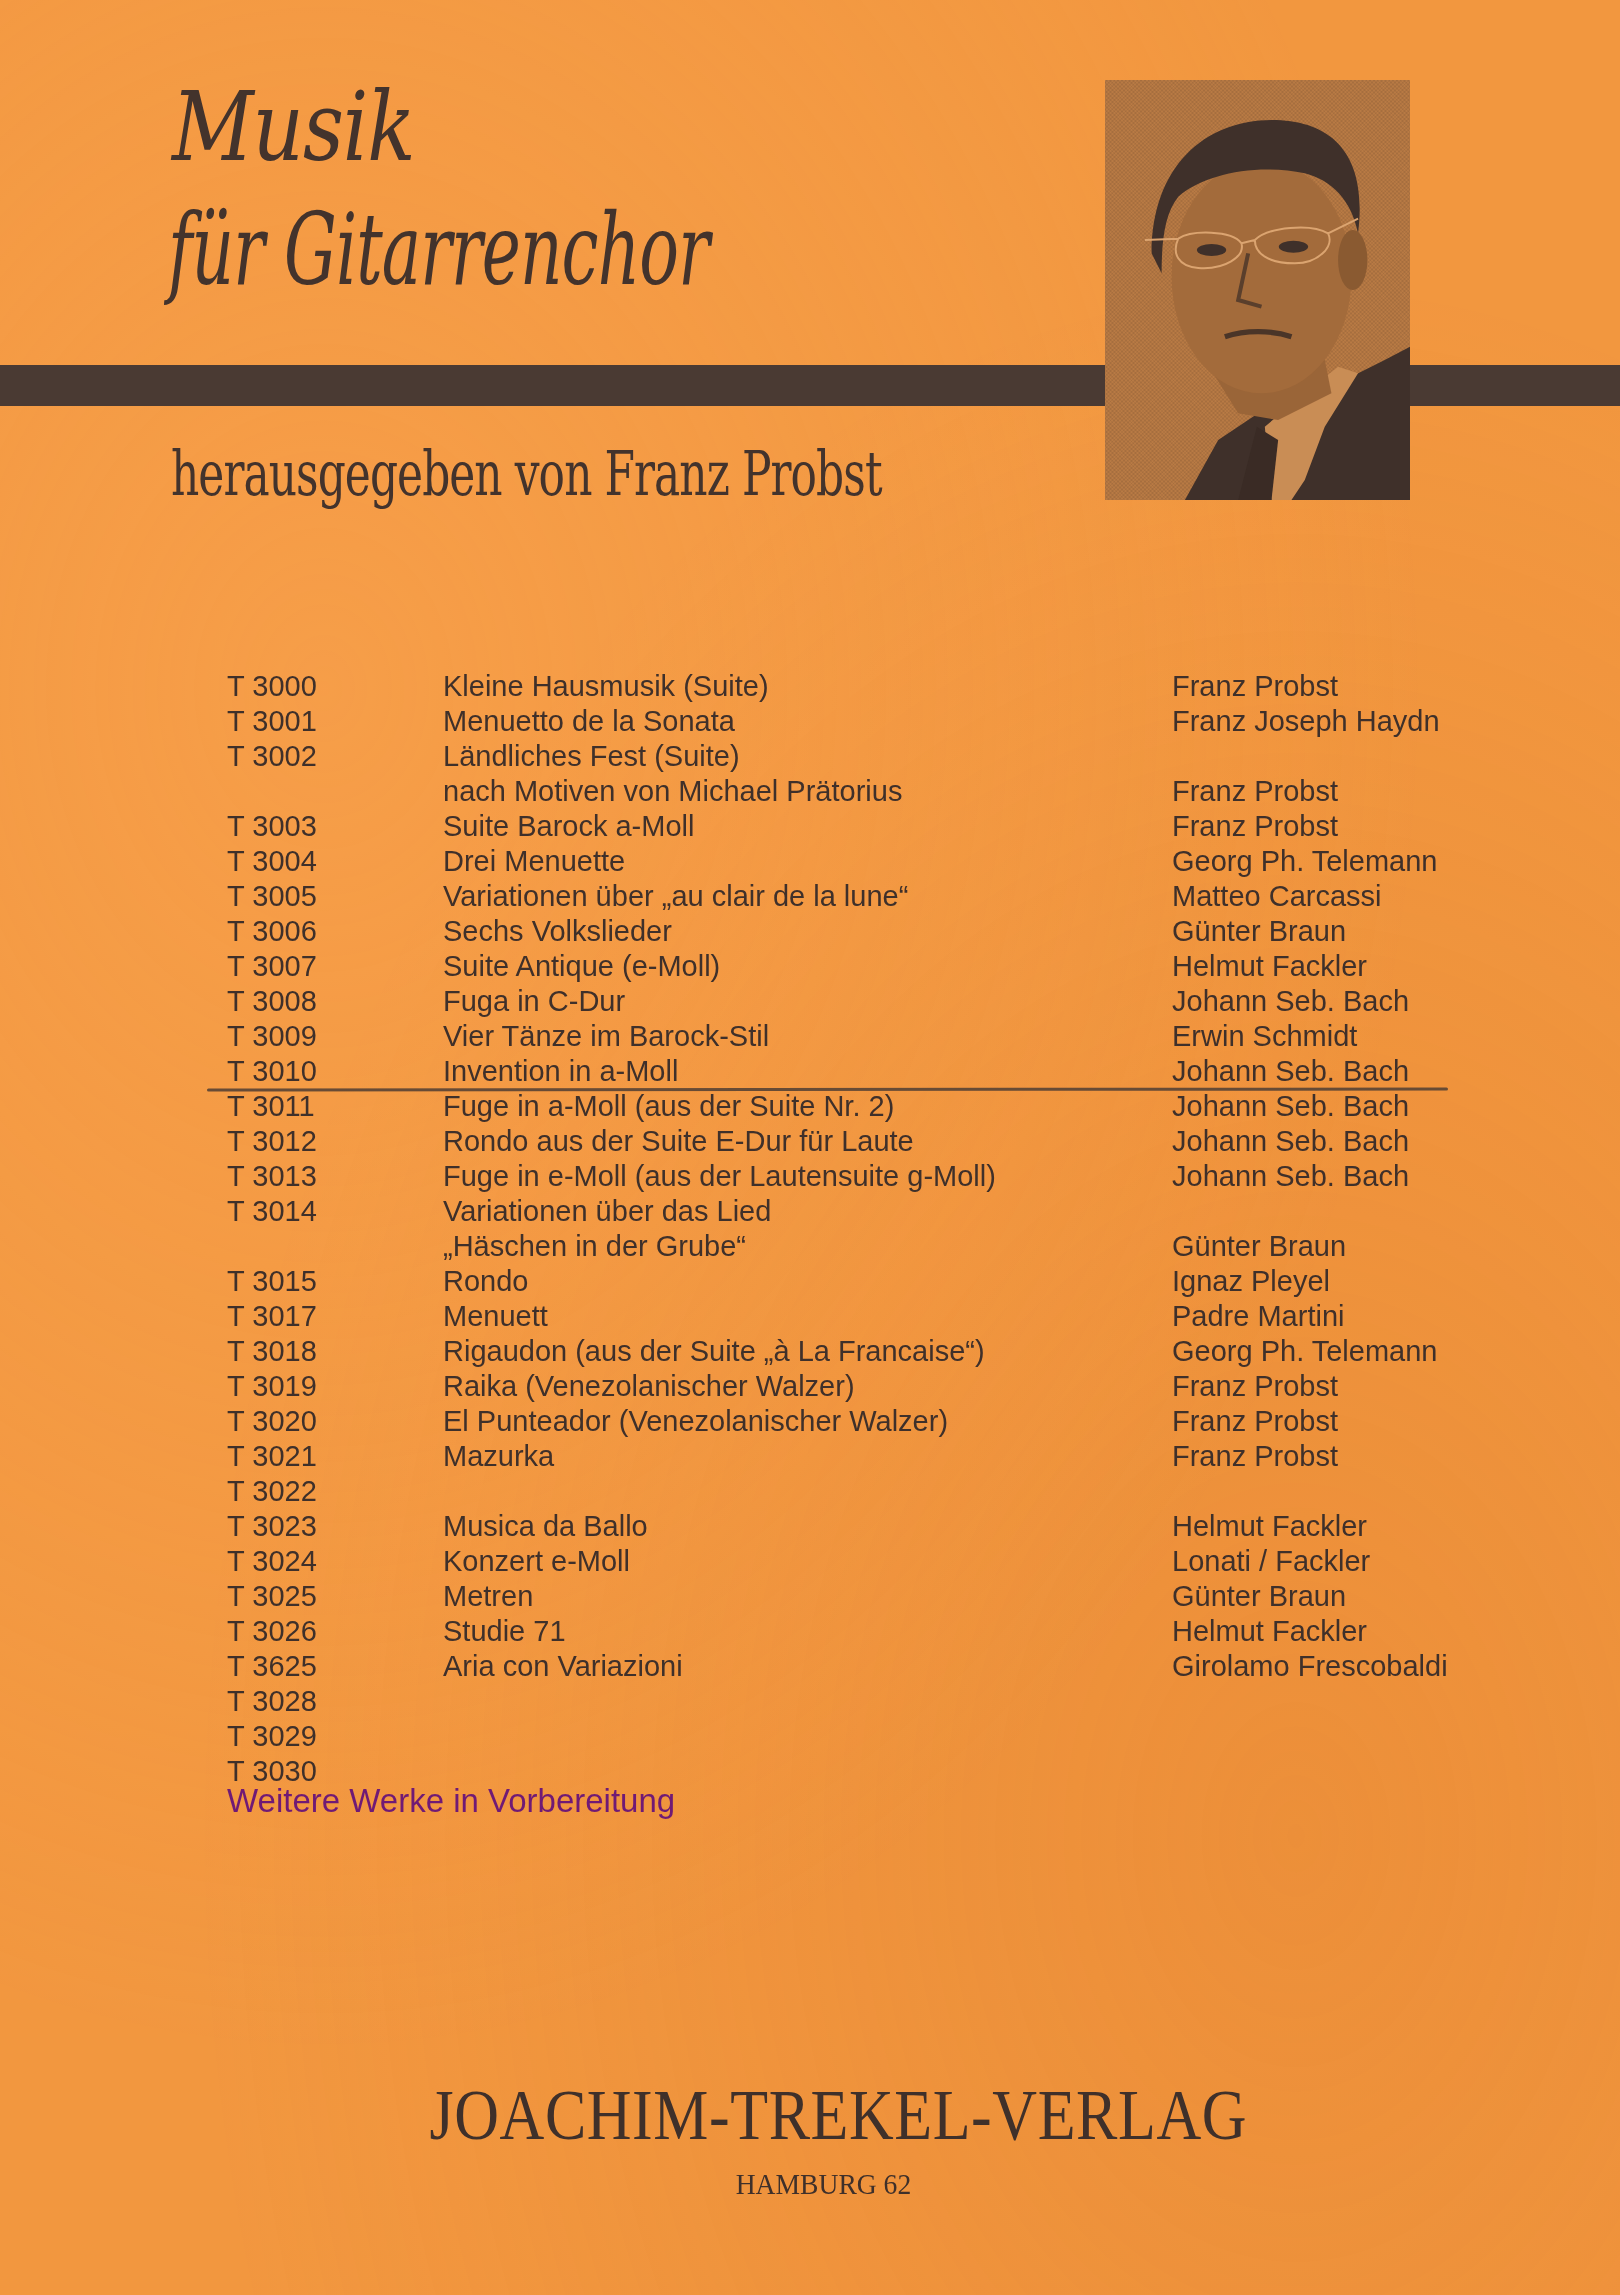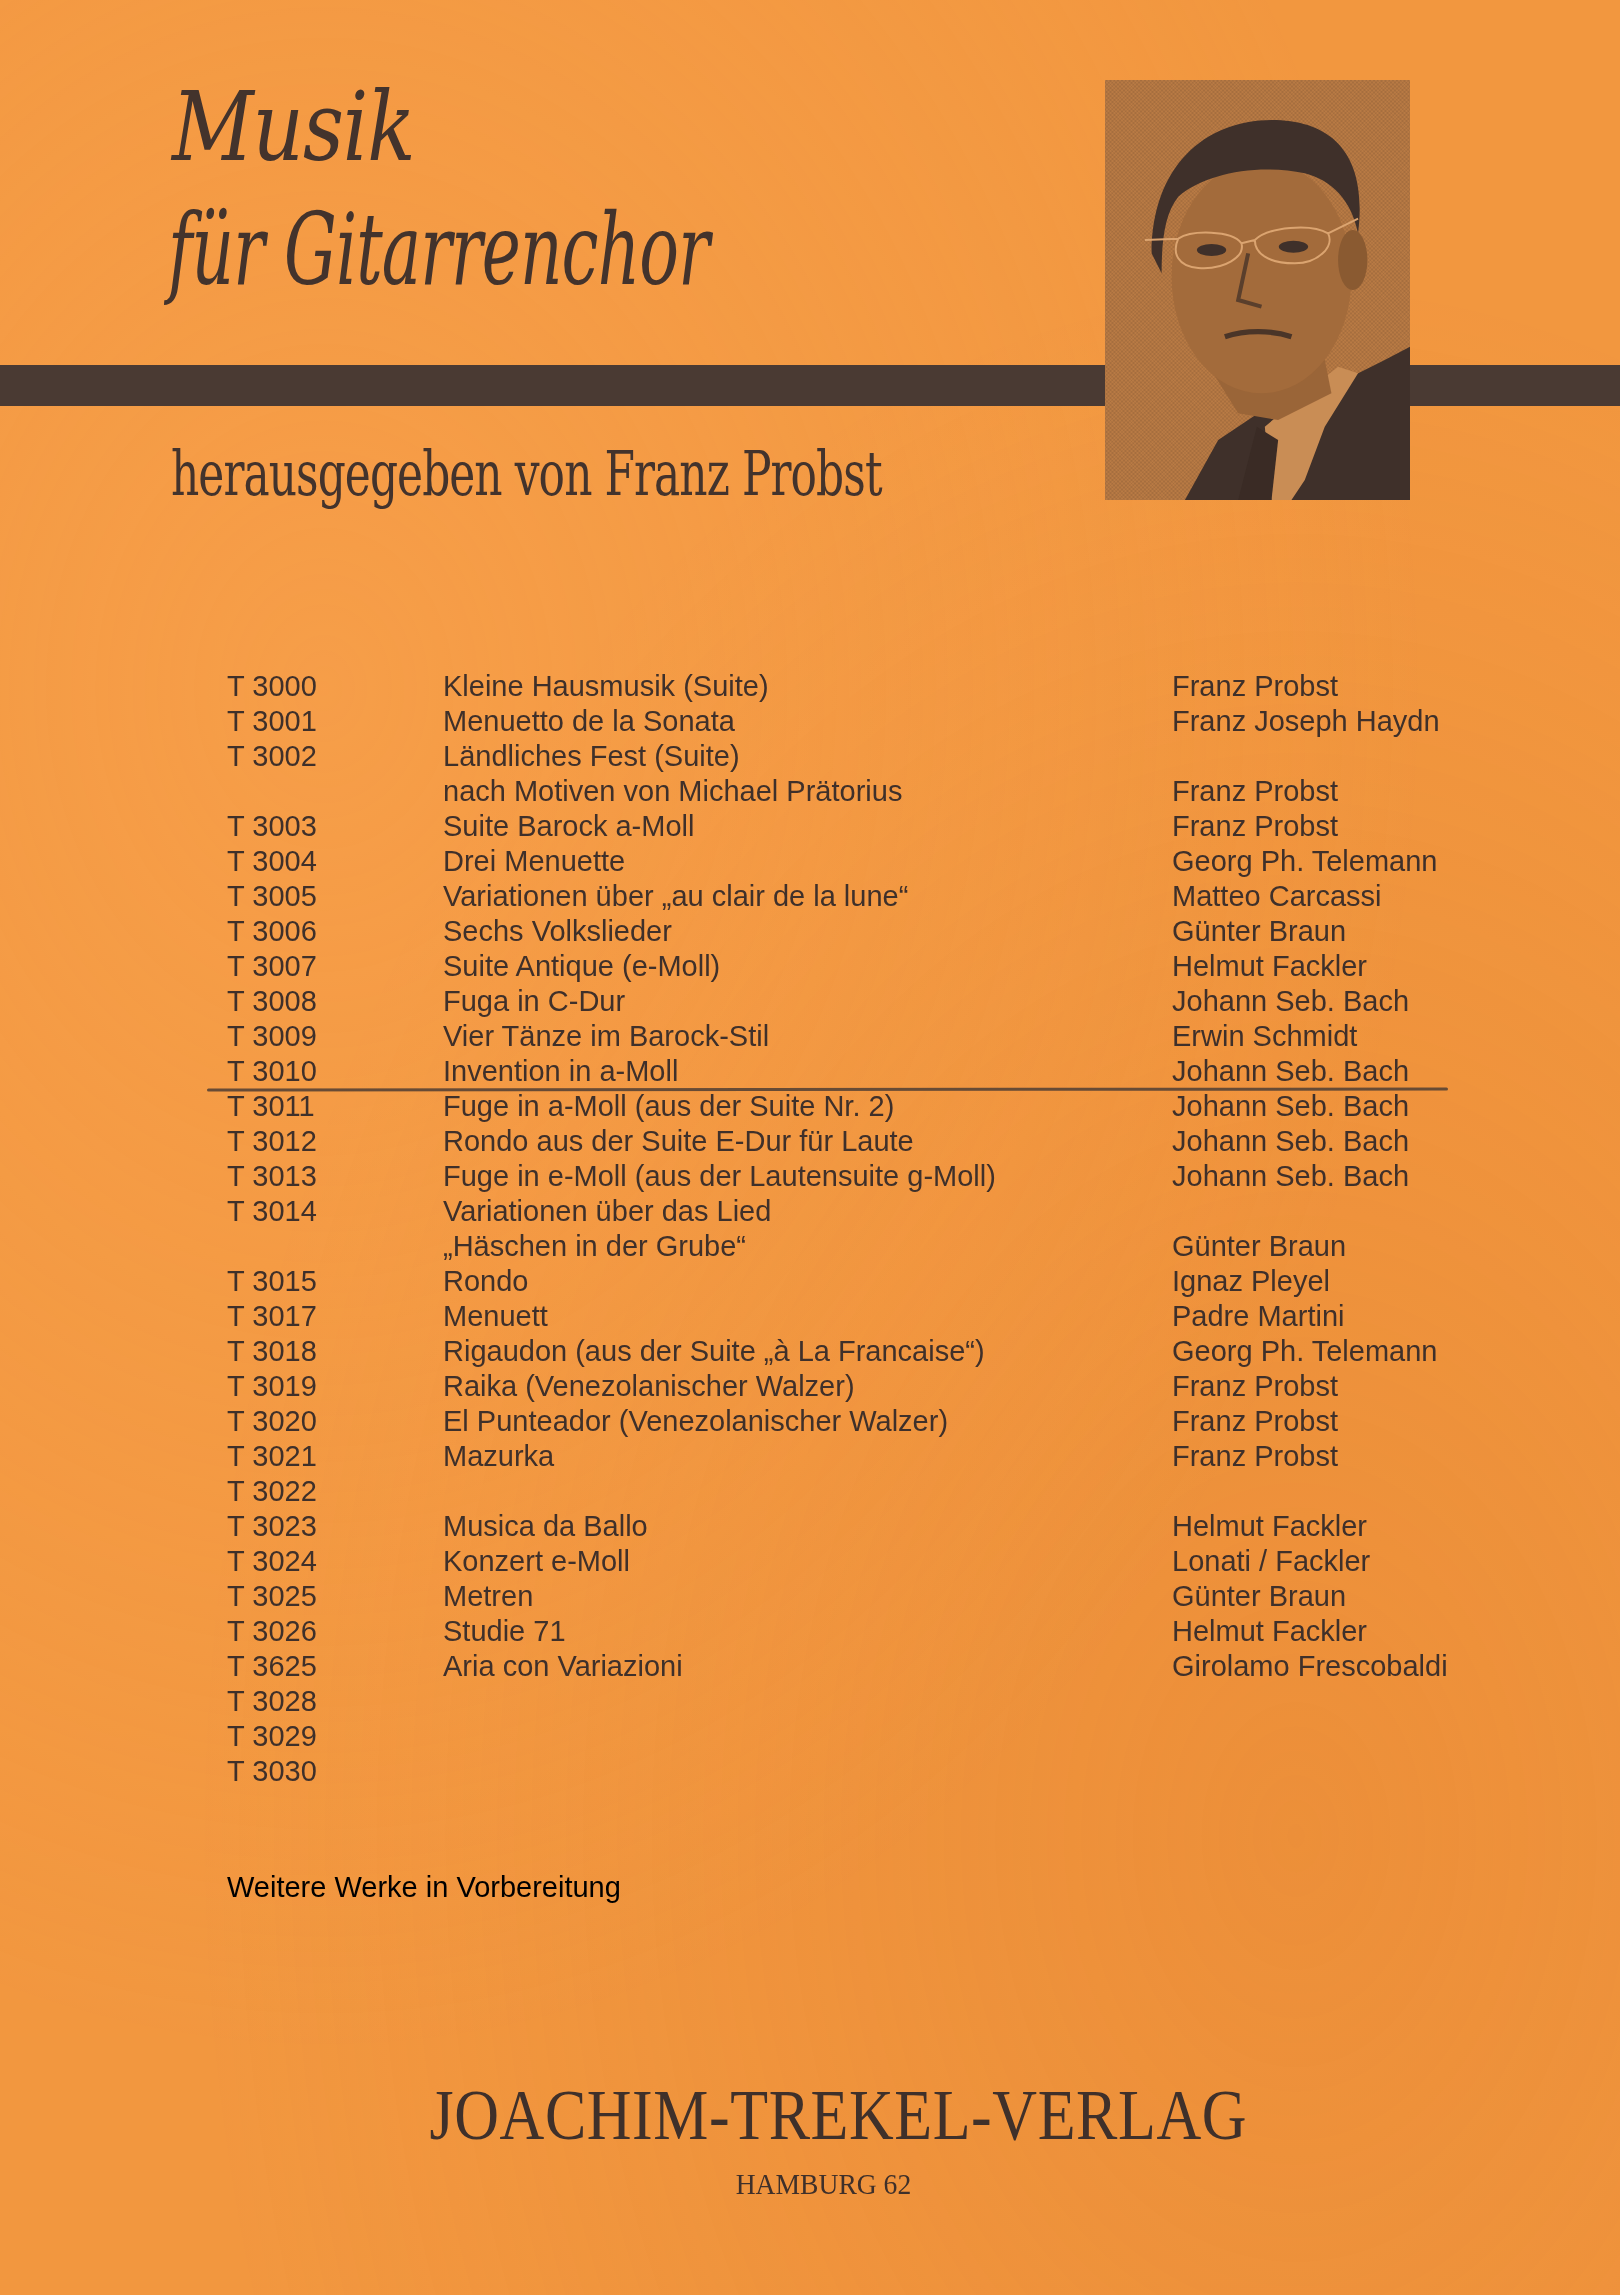--- a/index.html
+++ b/index.html
@@ -107,24 +107,24 @@
     height: 3.3px;
     background: #5b4434;
     border-radius: 2px;
     transform: rotate(-0.04deg);
     opacity: 0.92;
   }
 
   .note {
     position: absolute;
     left: 227px;
-    top: 1870px;
-    font-size: 29px;
+    top: 1783px;
+    font-size: 33px;
     line-height: 35px;
-    color: #000000;
+    color: #701a75;
     white-space: nowrap;
   }
 
   .publisher {
     position: absolute;
     left: 0;
     width: 1621px;
     top: 2079px;
     text-align: center;
     font-family: "Liberation Serif", serif;

